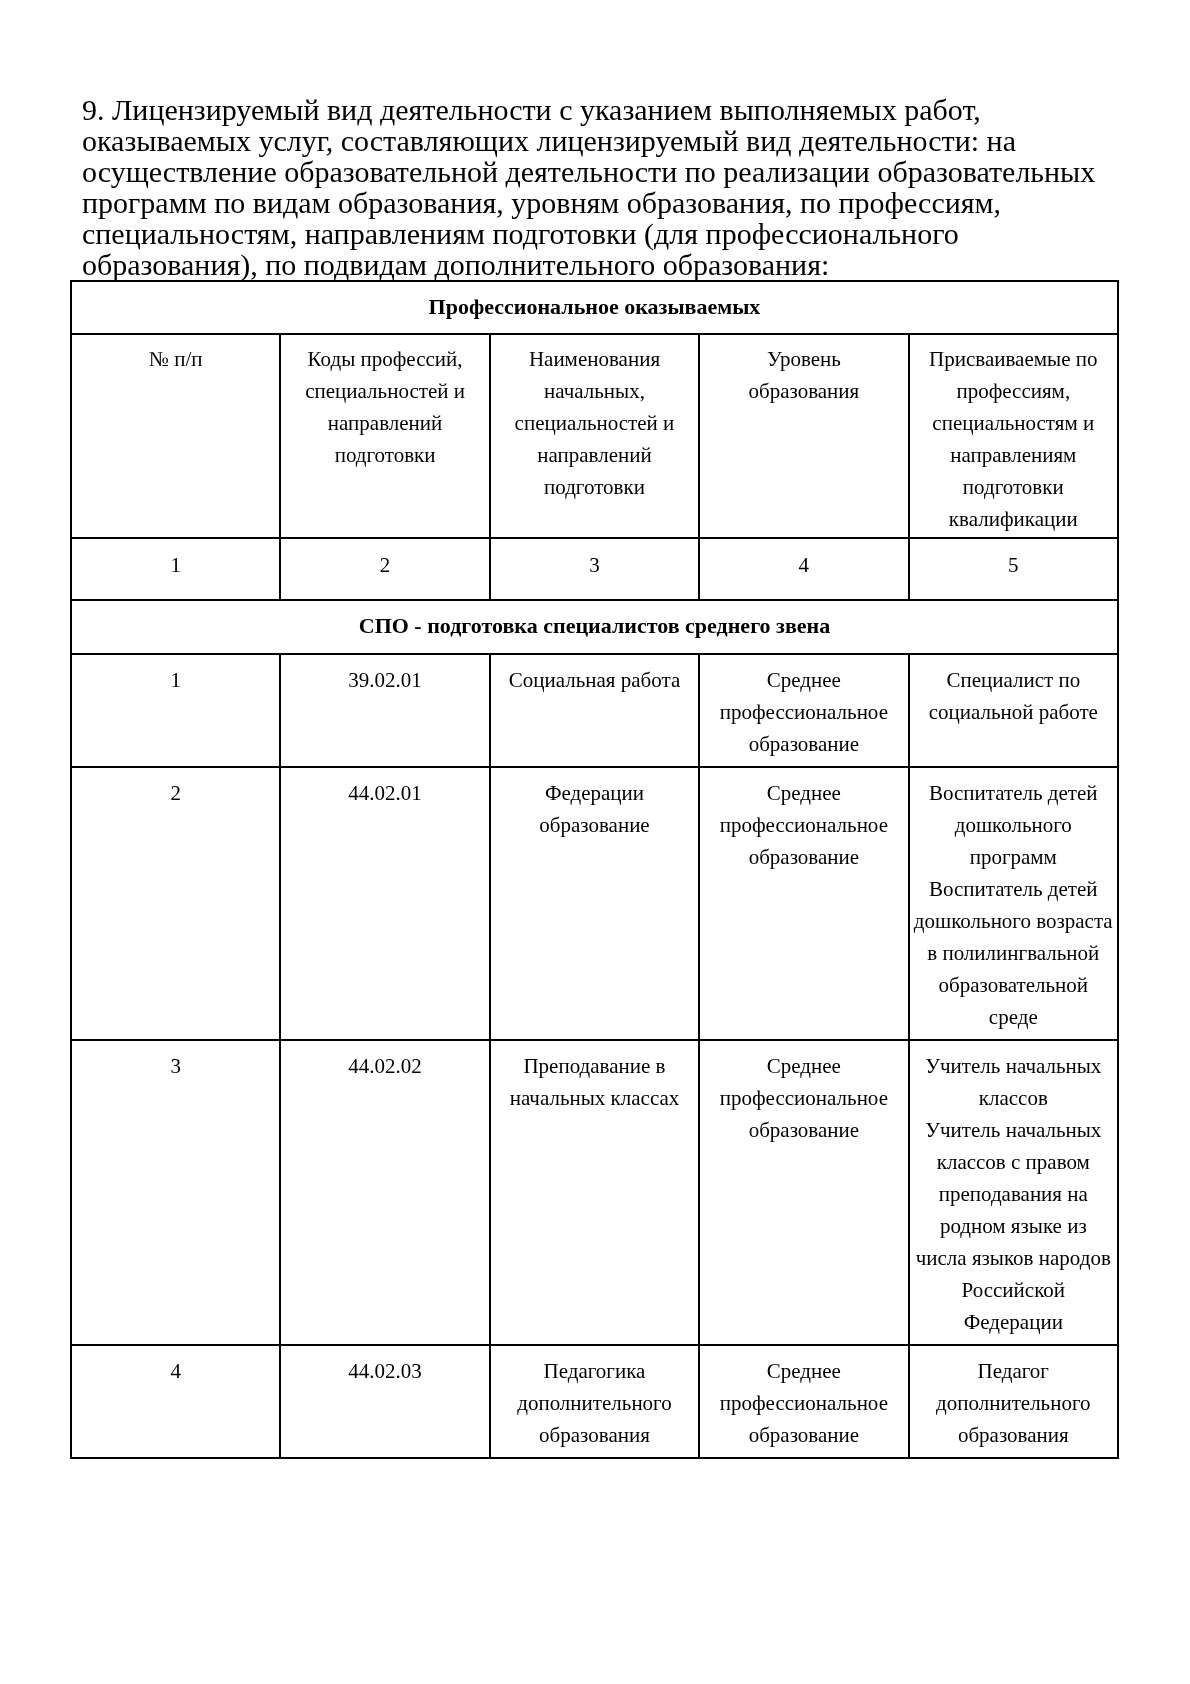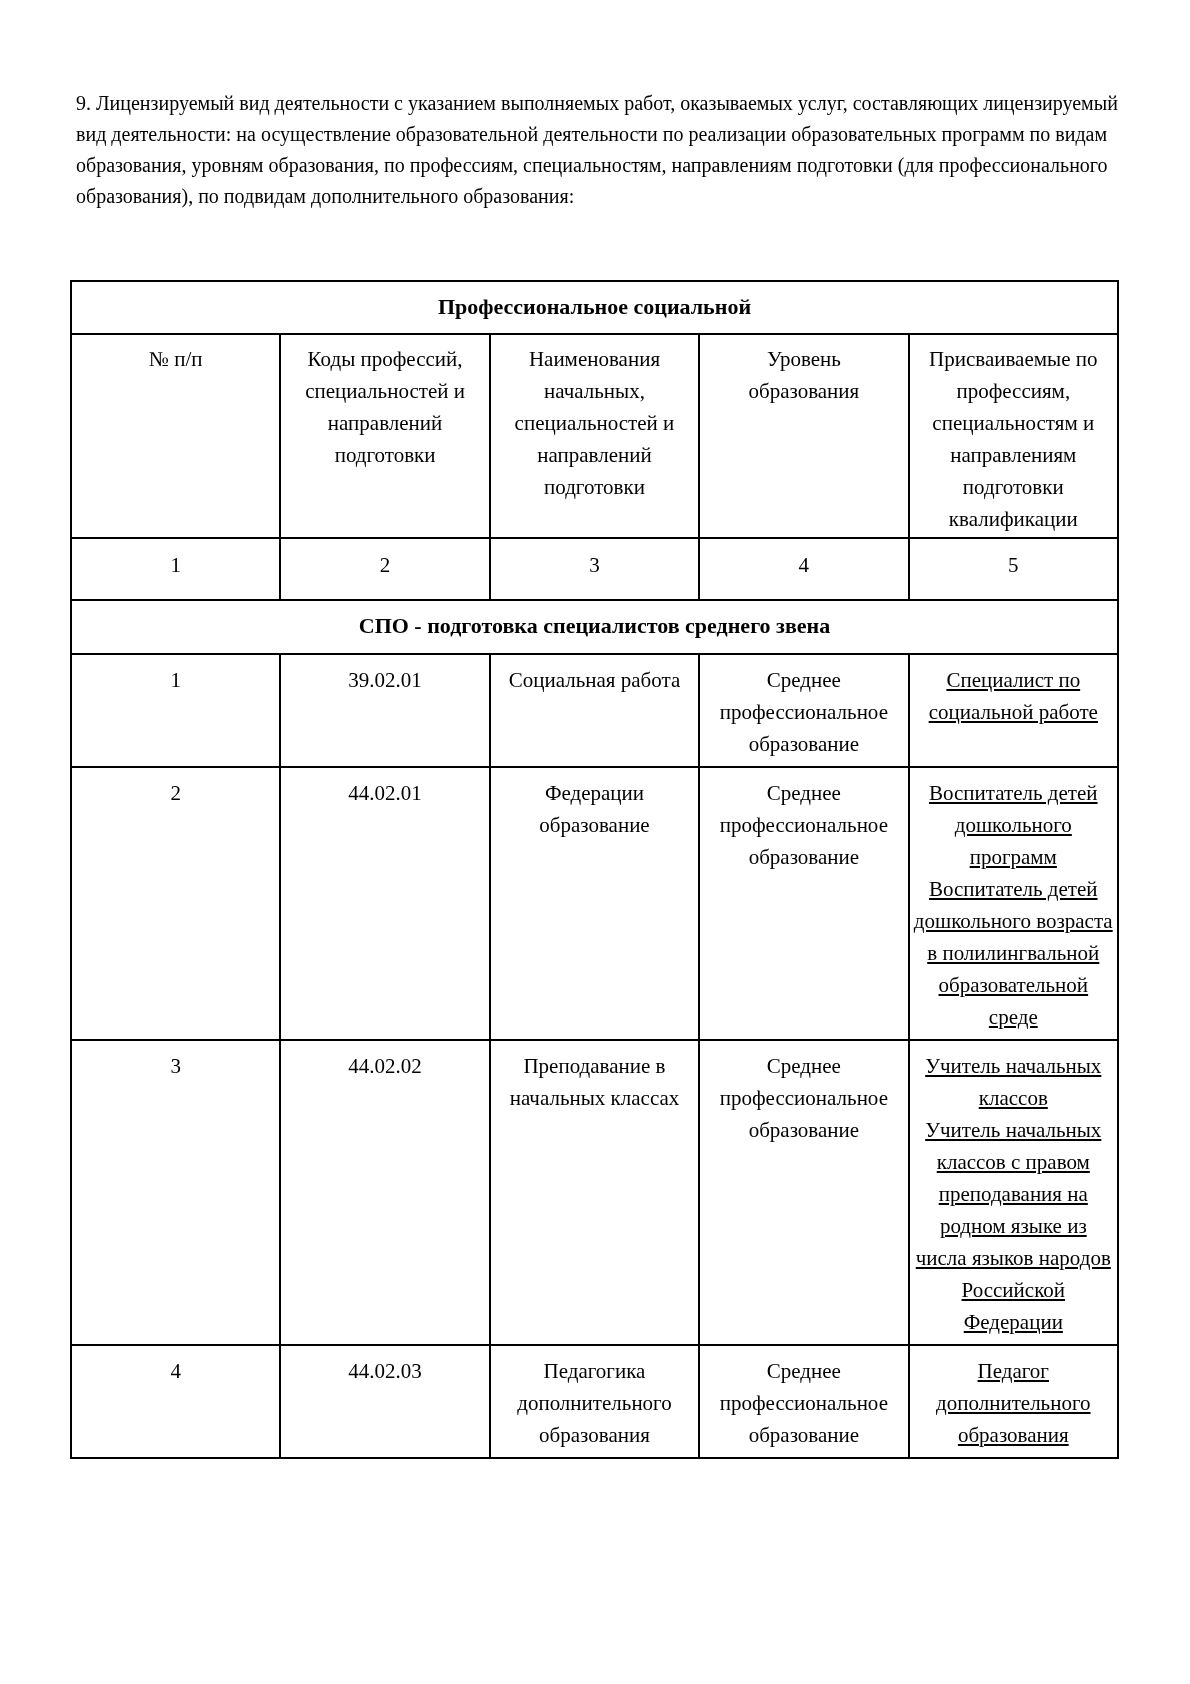--- a/index.html
+++ b/index.html
@@ -14,22 +14,22 @@
     background: #ffffff;
     color: #000000;
     font-family: "Liberation Serif", serif;
     overflow: hidden;
   }
   .intro {
     position: absolute;
     left: 68px;
     top: 80px;
     width: 1056px;
-    margin: 8px;
-    font-size: 20px;
+    margin: 14px;
+    font-size: 30px;
     line-height: 31px;
     text-align: left;
     color: #000000;
   }
   table.doc-table {
     position: absolute;
     left: 70px;
     top: 280px;
     width: 1049px;
     border-collapse: collapse;
@@ -63,41 +63,40 @@
   td.section-cell {
     font-weight: bold;
     font-size: 22px;
     height: 37px;
     padding: 10px 4px;
     vertical-align: top;
     margin-left: 36px;
   }
   .qual {
     margin: 0;
-    text-decoration: underline;
   }
 </style>
 </head>
 <body>
 
 <div class="page">
 
   <p class="intro">9. Лицензируемый вид деятельности с указанием выполняемых работ, оказываемых услуг, составляющих лицензируемый вид деятельности: на осуществление образовательной деятельности по реализации образовательных программ по видам образования, уровням образования, по профессиям, специальностям, направлениям подготовки (для профессионального образования), по подвидам дополнительного образования:</p>
 
   <table class="doc-table">
     <colgroup>
       <col style="width:20%">
         <col style="width:20%">
         <col style="width:20%">
         <col style="width:20%">
         <col style="width:20%">
     </colgroup>
     <tbody>
       <tr>
-        <td colspan="5" class="title-cell">Профессиональное социальной</td>
+        <td colspan="5" class="title-cell">Профессиональное оказываемых</td>
       </tr>
 
       <tr class="head-row">
         <td>№ п/п</td>
         <td>Коды профессий, специальностей и направлений подготовки</td>
         <td>Наименования начальных, специальностей и направлений подготовки</td>
         <td>Уровень образования</td>
         <td>Присваиваемые по профессиям, специальностям и направлениям подготовки квалификации</td>
       </tr>
 

